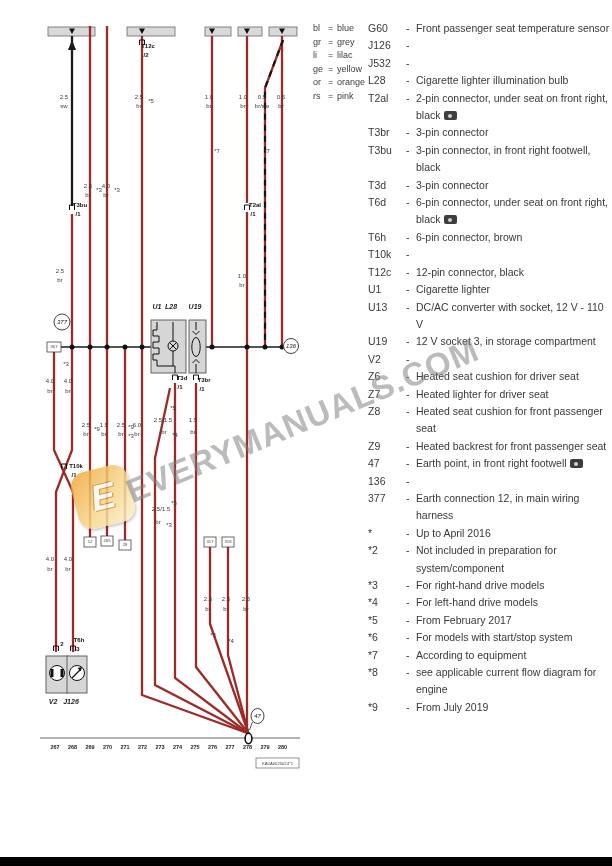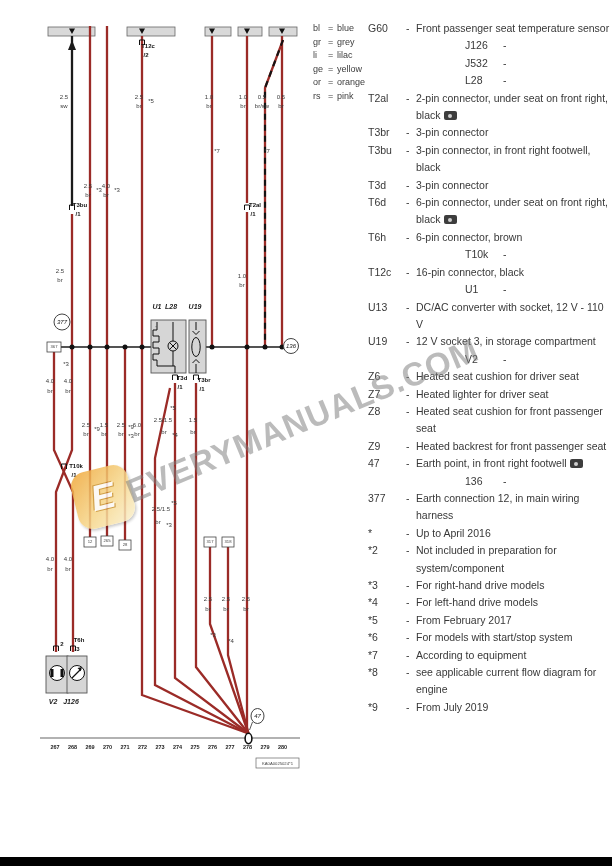--- a/index.html
+++ b/index.html
@@ -13,21 +13,21 @@
   .lbl.comp{color:#222;font-weight:bold;font-style:italic;font-size:7px;}
   .lbl.tiny{font-size:4.2px;line-height:5px;color:#444;}
   .lbl.e{font-style:italic;font-size:6px;color:#222;}
   .trk{position:absolute;font-size:5.5px;font-weight:bold;color:#222;transform:translateX(-50%);}
   
   .wire-colors{position:absolute;left:313px;top:22px;width:54px;font-size:9px;line-height:13.5px;color:#3d3d3d;}
   .wck-row{display:flex;}
   .wck-abbr{width:15px;}
   .wck-eq{width:9px;}
   .legend-items{position:absolute;left:368px;top:20px;width:242px;font-size:10.5px;line-height:17.4px;color:#383838;}
-  .li-row{display:flex;justify-content:center;}
+  .li-row{display:flex;}
   .li-code{width:38px;flex:none;}
   .li-dash{width:10px;flex:none;}
   .li-desc{flex:1;}
   .cam{display:inline-block;width:13px;height:9px;background:#3d3d3d;border-radius:2px;margin-left:3px;
        position:relative;vertical-align:-1px;}
   .cam::after{content:"";position:absolute;left:4.5px;top:2.5px;width:4px;height:4px;border-radius:50%;background:#cfcfcf;}
   
   .wm-text{position:absolute;left:128px;top:474px;transform:rotate(-22.5deg);transform-origin:left center;
            font-size:33px;font-weight:bold;letter-spacing:1px;color:rgba(125,125,125,0.52);white-space:nowrap;}
   .wm-logo{position:absolute;left:74px;top:468px;width:58px;height:58px;border-radius:15px;
@@ -311,20 +311,21 @@
         <span class="li-code">J126</span>
         <span class="li-dash">-</span>
       </div>
       <div class="li-row">
         <span class="li-code">J532</span>
         <span class="li-dash">-</span>
       </div>
       <div class="li-row">
         <span class="li-code">L28</span>
         <span class="li-dash">-</span>
+        <span class="li-desc">Cigarette lighter illumination bulb</span>
       </div>
       <div class="li-row">
         <span class="li-code">T2al</span>
         <span class="li-dash">-</span>
         <span class="li-desc">2-pin connector, under seat on front right, black<span class="cam"></span></span>
       </div>
       <div class="li-row">
         <span class="li-code">T3br</span>
         <span class="li-dash">-</span>
         <span class="li-desc">3-pin connector</span>
@@ -349,25 +350,26 @@
         <span class="li-dash">-</span>
         <span class="li-desc">6-pin connector, brown</span>
       </div>
       <div class="li-row">
         <span class="li-code">T10k</span>
         <span class="li-dash">-</span>
       </div>
       <div class="li-row">
         <span class="li-code">T12c</span>
         <span class="li-dash">-</span>
-        <span class="li-desc">16-pin connector, black</span>
+        <span class="li-desc">12-pin connector, black</span>
       </div>
       <div class="li-row">
         <span class="li-code">U1</span>
         <span class="li-dash">-</span>
+        <span class="li-desc">Cigarette lighter</span>
       </div>
       <div class="li-row">
         <span class="li-code">U13</span>
         <span class="li-dash">-</span>
         <span class="li-desc">DC/AC converter with socket, 12 V - 110 V</span>
       </div>
       <div class="li-row">
         <span class="li-code">U19</span>
         <span class="li-dash">-</span>
         <span class="li-desc">12 V socket 3, in storage compartment</span>

